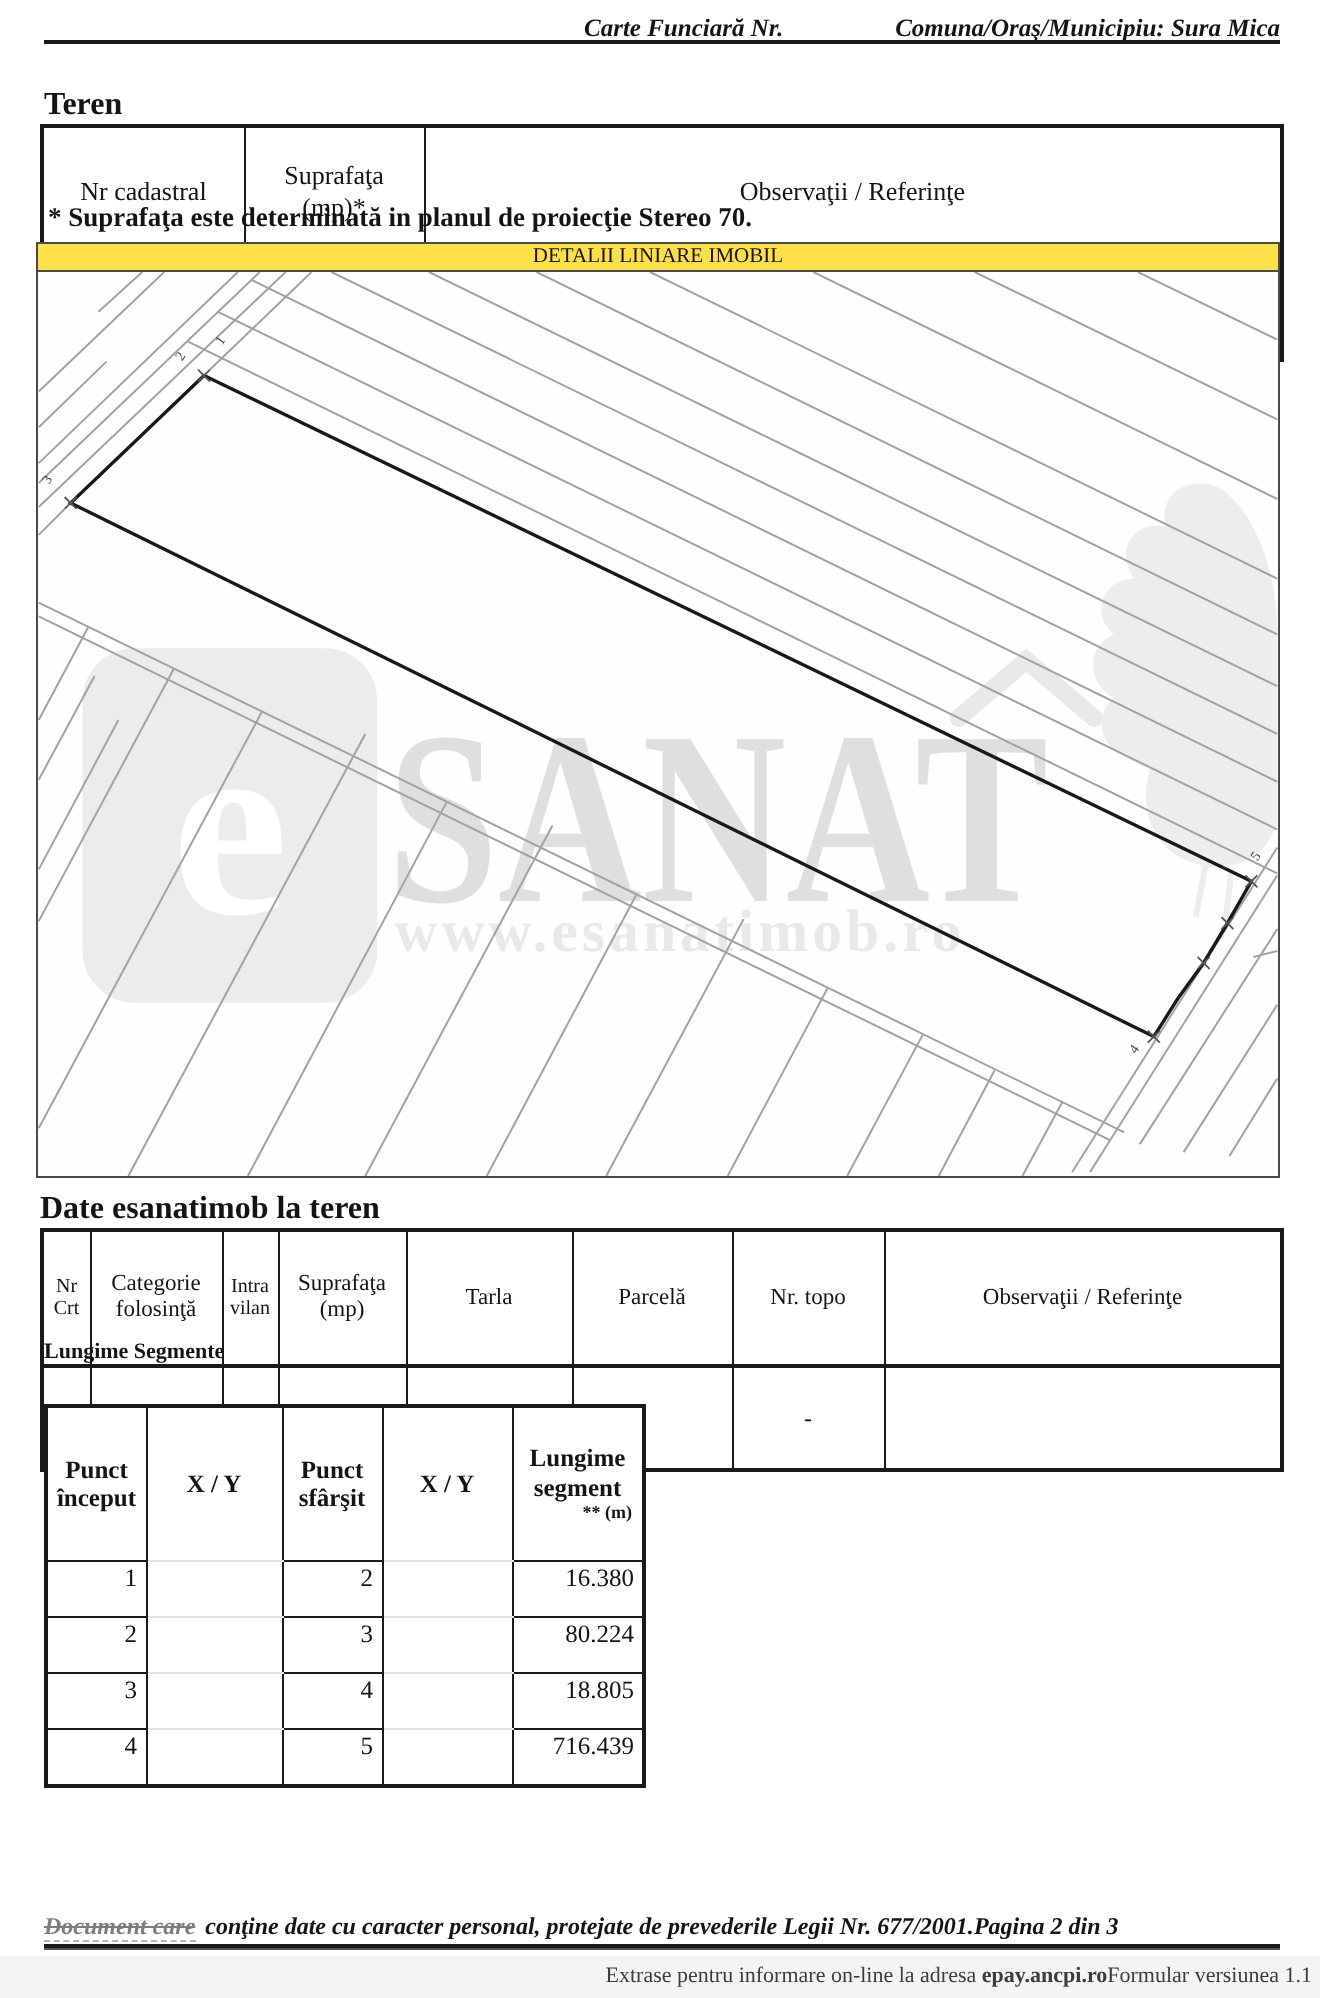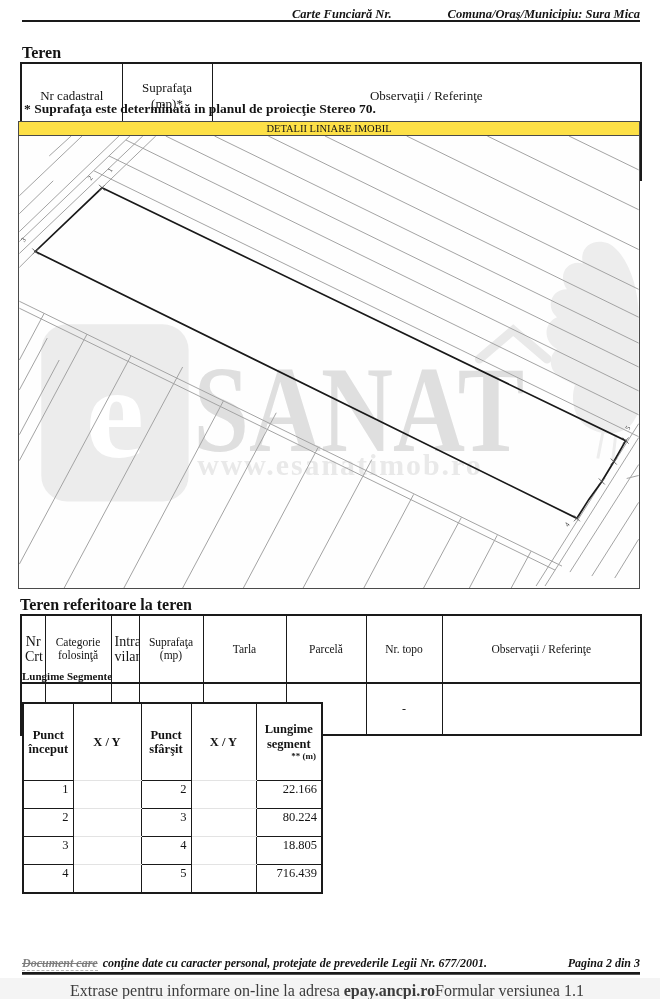--- a/index.html
+++ b/index.html
@@ -30,41 +30,41 @@
 
   .note1{left:24px;top:101px;font-size:13.5px;font-weight:700;}
 
   .map-title{left:18px;top:121px;width:620px;height:13px;background:#fde047;
              border:1px solid #4a4a4a;text-align:center;font-size:10.5px;line-height:13px;}
   .map-box{left:18px;top:136px;width:620px;height:452px;border:1px solid #4a4a4a;
            border-top:none;background:#fefefe;}
 
   .t2{left:20px;top:614px;width:622px;font-size:12px;}
   .t2 th{height:34px;text-align:center;border-bottom:2px solid #1a1a1a;font-size:11.5px;line-height:1.1;}
-  .t2 th.small{font-size:14px;margin-left:10px;}
+  .t2 th.small{font-size:10px;margin-left:10px;}
   .t2 td{height:18px;text-align:center;}
 
   .seg-h{left:22px;top:670px;font-size:11px;font-weight:700;}
   .seg-note{left:22px;top:684px;font-size:13px;font-weight:700;}
 
   .t3{left:22px;top:702px;width:299px;font-size:12.5px;}
   .t3 th{height:44px;text-align:center;font-weight:700;line-height:1.15;vertical-align:middle;}
   .t3 th .unit{display:block;font-size:9px;font-weight:700;text-align:right;padding-right:2px;}
   .t3 td{height:26px;vertical-align:top;text-align:right;padding:1px 4px 0 3px;}
   .t3 th.xy{border-bottom:1px solid #e3e3e3;}
   .t3 td.xy{border-top:1px solid #e3e3e3;border-bottom:1px solid #e3e3e3;}
 
   
-  .f-line{left:22px;top:956px;width:618px;display:flex;justify-content:space-between;
-          font-size:12px;font-style:italic;font-weight:700;gap:21px;}
+  .f-line{left:22px;top:956px;width:618px;display:flex;
+          font-size:12px;font-style:italic;font-weight:700;}
   .redacted{opacity:.55;text-decoration:line-through;border-bottom:1px dashed #777;margin-right:5px;}
   .f-rule{left:22px;top:972px;width:618px;height:2px;background:#1a1a1a;border-bottom:1px solid #555;}
   .f-bottom{left:0;top:978px;width:660px;height:21px;background:#f4f4f4;}
-  .f-bottom-inner{position:absolute;left:18px;top:4px;width:618px;display:flex;
-                  justify-content:center;font-size:16px;color:#3c3c3c;}
+  .f-bottom-inner{position:absolute;left:38px;top:4px;width:618px;display:flex;
+                  justify-content:flex-end;font-size:11px;color:#3c3c3c;}
   .bold{font-weight:700;}
 </style>
 </head>
 <body>
 
 <div class="page">
 
   <div class="abs hdr-left">Carte Funciară Nr.</div>
   <div class="abs hdr-right">Comuna/Oraş/Municipiu: Sura Mica</div>
   <div class="abs hdr-rule"></div>
@@ -172,21 +172,21 @@
       <g font-size="7" fill="#444">
         <text x="92" y="37" transform="rotate(-55 92 37)">1</text>
         <text x="72" y="45" transform="rotate(-55 72 45)">2</text>
         <text x="5" y="107" transform="rotate(-55 5 107)">3</text>
         <text x="551" y="393" transform="rotate(-55 551 393)">4</text>
         <text x="612" y="296" transform="rotate(-55 612 296)">5</text>
       </g>
     </svg>
   </div>
 
-  <div class="abs sec-h date-h">Teren referitoare la teren</div>
+  <div class="abs sec-h date-h">Date esanatimob la teren</div>
 
   <table class="abs grid t2">
     <colgroup>
         <col style="width:24px">
         <col style="width:66px">
         <col style="width:28px">
         <col style="width:64px">
               <col style="width:83px">
         <col style="width:80px">
         <col style="width:76px">
@@ -232,21 +232,21 @@
       <th class="xy">X / Y</th>
       <th>Punct sfârşit</th>
       <th class="xy">X / Y</th>
       <th><span>Lungime segment</span><span class="unit">** (m)</span></th>
     </tr>
     <tr>
       <td>1</td>
       <td class="xy"></td>
       <td>2</td>
       <td class="xy"></td>
-      <td>22.166</td>
+      <td>16.380</td>
     </tr>
     <tr>
       <td>2</td>
       <td class="xy"></td>
       <td>3</td>
       <td class="xy"></td>
       <td>80.224</td>
     </tr>
     <tr>
       <td>3</td>

